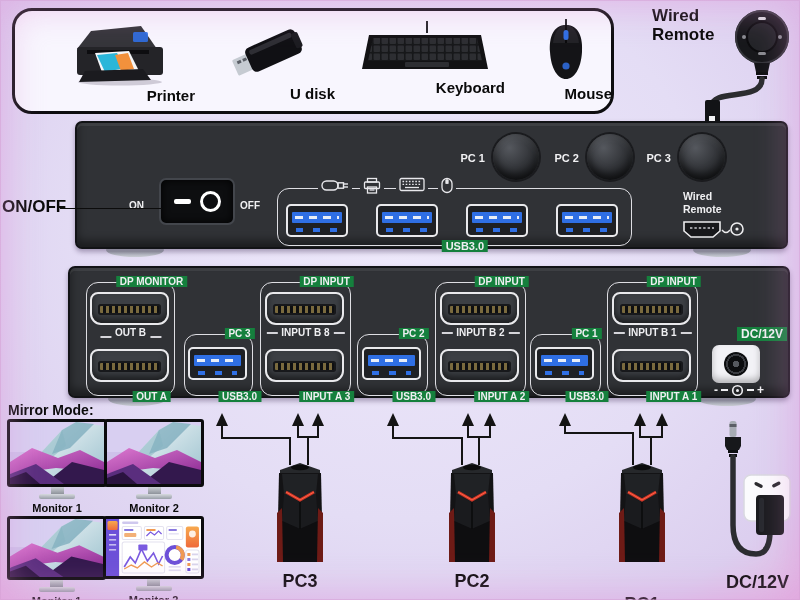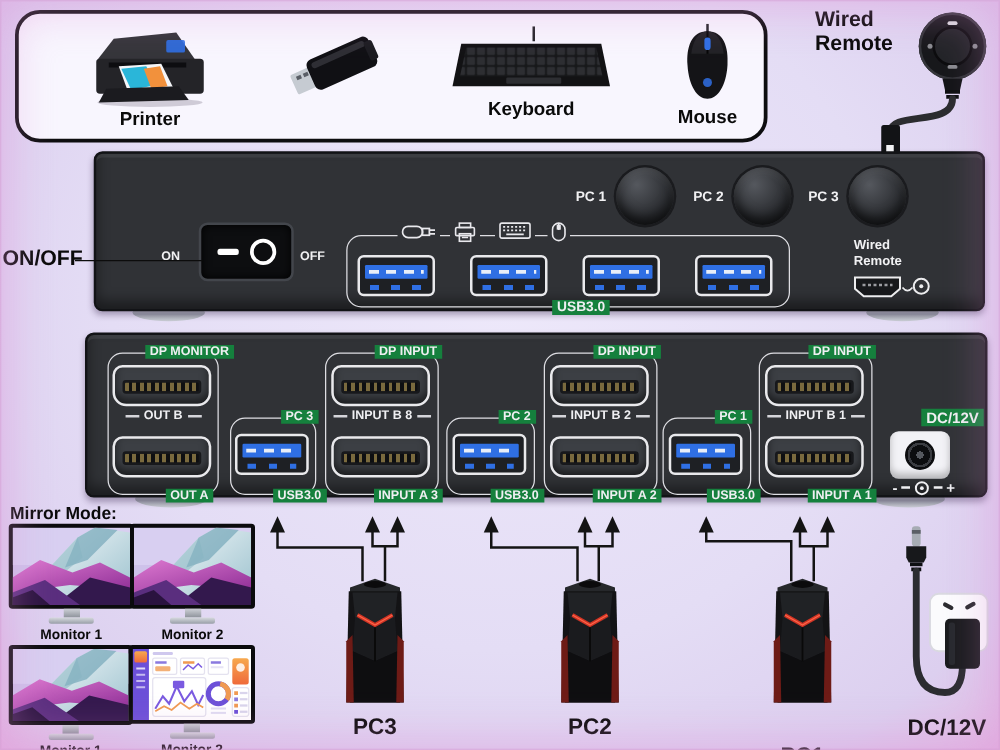--- a/index.html
+++ b/index.html
@@ -4,21 +4,21 @@
 <style>
   html,body{margin:0;padding:0;}
   body{font-family:"Liberation Sans",sans-serif;}
   #stage{position:relative;width:800px;height:600px;overflow:hidden;
          background:radial-gradient(ellipse at 50% 40%, #EDE8FA 0%, #E4DDF5 55%, #DCCFEF 85%, #E3BBE4 100%);}
   .abs{position:absolute;}
   .vignette{position:absolute;inset:0;pointer-events:none;z-index:60;
             box-shadow:inset 0 0 36px 6px rgba(221,142,214,0.45);border:1px solid rgba(214,150,210,.6);box-sizing:border-box;}
   
   .peri-box{left:12px;top:8px;width:596px;height:100px;background:#F8F6FE;border:3px solid #0d0d0f;border-radius:20px;z-index:2;}
-  .peri{position:absolute;text-align:center;}
+  .peri{position:absolute;text-align:right;}
   .peri .art{display:block;margin:0 auto;}
   .peri-label{font-weight:bold;font-size:15px;color:#0a0a0a;margin-top:0px;}
   
   .big-label{font-weight:bold;font-size:17px;color:#0a0a0a;line-height:1.12;white-space:nowrap;}
   .mode-title{font-weight:bold;font-size:14px;color:#0a0a0a;}
   
   .panel{position:absolute;background:#303236;border:2px solid #121316;border-radius:7px;box-sizing:border-box;z-index:3;
          box-shadow:inset 0 3px 0 rgba(255,255,255,.07), inset 0 -6px 10px rgba(0,0,0,.45), 0 3px 5px rgba(40,20,60,.35);}
   .front{left:75px;top:121px;width:713px;height:128px;}
   .rear{left:68px;top:266px;width:722px;height:132px;padding-left:36px;}
@@ -174,20 +174,21 @@
       <svg class="art" width="112" height="64" viewBox="0 0 112 64">
         <g transform="rotate(-24 56 32)">
           <rect x="20" y="24" width="17" height="17" rx="1.5" fill="#C6CBD2"></rect>
           <rect x="24" y="27" width="4" height="3" fill="#5a5e66"></rect>
             <rect x="30" y="27" width="4" height="3" fill="#5a5e66"></rect>
           <rect x="35" y="19" width="54" height="26" rx="5" fill="#101014"></rect>
           <rect x="39" y="22" width="46" height="5" rx="2.5" fill="#2E2E34"></rect>
           <rect x="84" y="24" width="7" height="16" rx="2" fill="#1C1C21"></rect>
         </g>
       </svg>
+      <div class="peri-label">U disk</div>
     </div>
     <div class="peri" style="left:505px;top:8px;width:92px;">
       <svg class="art" width="48" height="66" viewBox="0 0 48 66">
         <line x1="24" y1="0" x2="24" y2="8" stroke="#26262a" stroke-width="2"></line>
         <path d="M24,6 C37,6 41,19 40,33 C39,50 32,60 24,60 C16,60 9,50 8,33 C7,19 11,6 24,6 Z" fill="#141417"></path>
         <path d="M24,6 C31,6 36,14 37,24 L11,24 C12,14 17,6 24,6 Z" fill="#222226"></path>
         <line x1="24" y1="6" x2="24" y2="24" stroke="#060607" stroke-width="1.6"></line>
         <rect x="21.5" y="11" width="5" height="10" rx="2.5" fill="#2F6FE4"></rect>
         <circle cx="24" cy="47" r="3.6" fill="#2F6FE4" opacity=".85"></circle>
       </svg>
@@ -311,21 +312,21 @@
 
   <div class="foot" style="left:108px;top:392px;width:58px;"></div>
   <div class="foot" style="left:698px;top:392px;width:58px;"></div>
   <div class="panel rear">
 
     <div class="outline" style="left:16px;top:14px;width:89px;height:114px;">
       <span class="ptag top">DP MONITOR</span>
       <div class="dp-port" style="left:3px;top:9px;">
           <div class="slot"></div>
         </div>
-      <div class="midrow" style="top:44px;">
+      <div class="midrow" style="top:44px;align-items:flex-end;">
         <span class="dash"></span>
           <span class="lbl">OUT B</span>
           <span class="dash"></span>
       </div>
       <div class="dp-port" style="left:3px;top:66px;">
           <div class="slot"></div>
         </div>
       <span class="ptag bottom">OUT A</span>
     </div>
 

